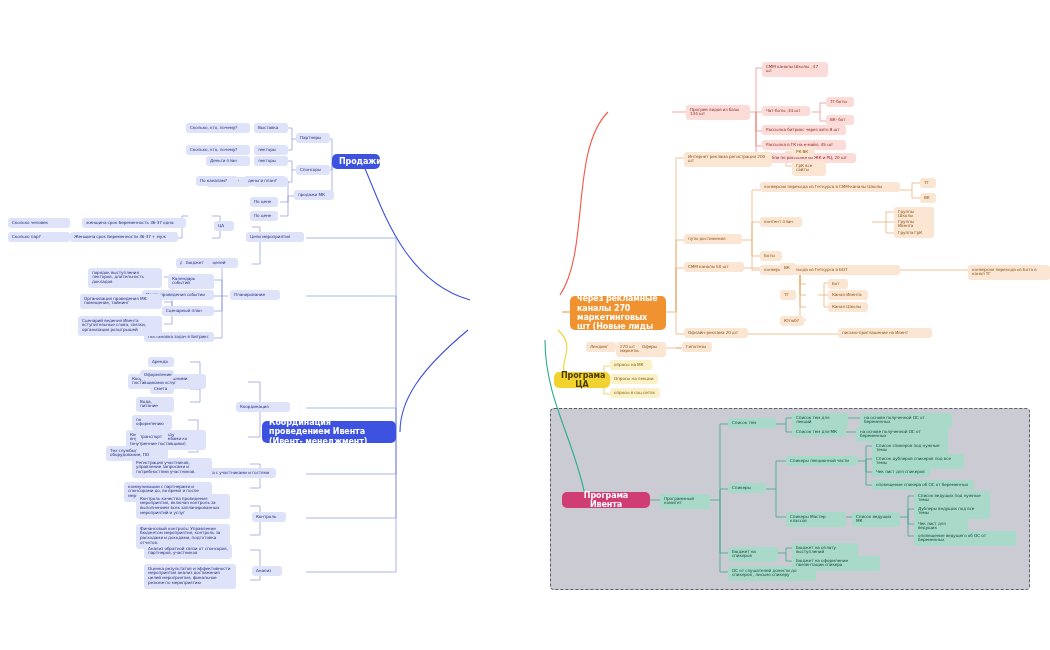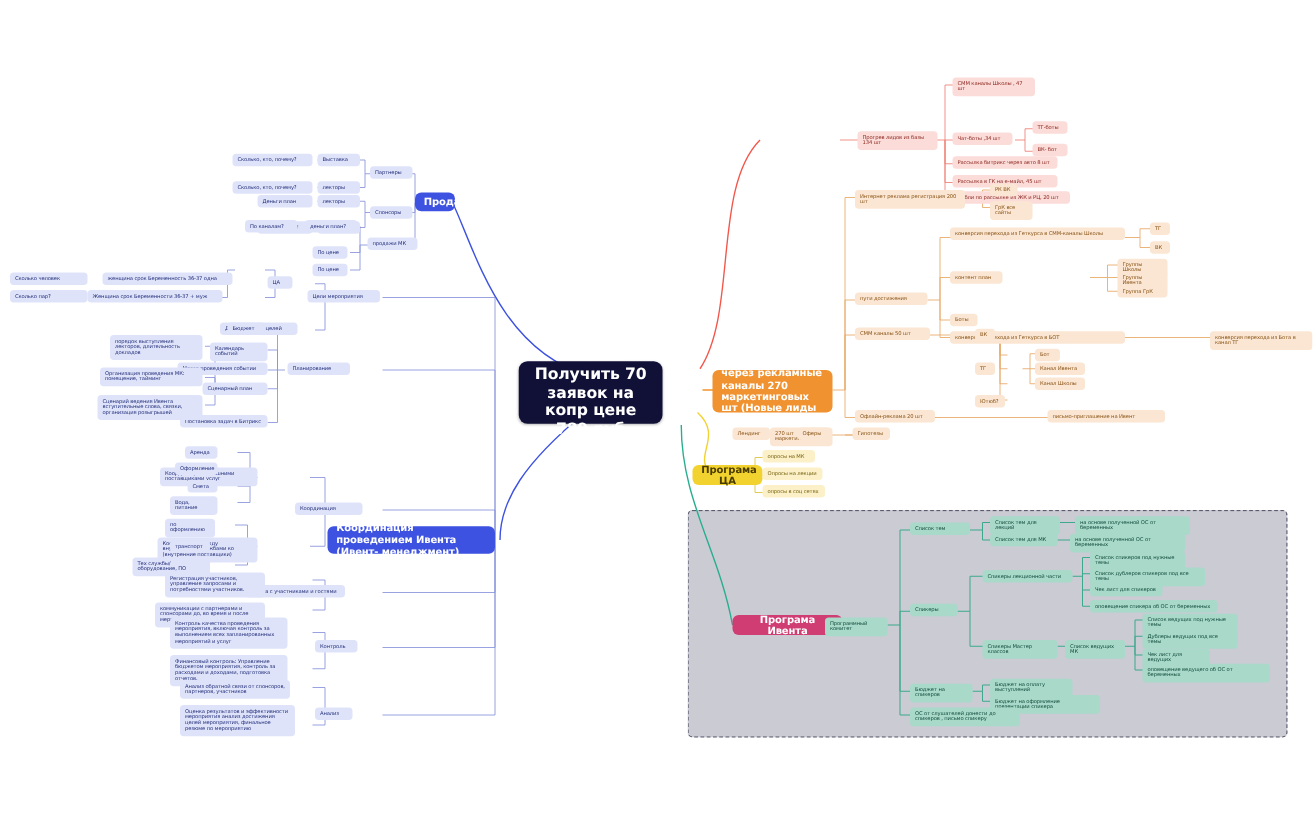--- a/index.html
+++ b/index.html
@@ -162,23 +162,20 @@
       <path d="M198 437 L 198 452 L 188 452"></path>
       <path d="M268 474 L 260 474 L 260 464 L 250 464"></path>
       <path d="M260 474 L 260 488 L 250 488"></path>
       <path d="M268 518 L 260 518 L 260 506 L 250 506"></path>
       <path d="M260 518 L 260 535 L 250 535"></path>
       <path d="M268 572 L 260 572 L 260 550 L 250 550"></path>
       <path d="M260 572 L 260 580 L 250 580"></path>
     </g>
   </svg>
 
-  <div class="node root" style="left:415px;top:289px;width:115px;height:50px;">
-    <span>Ивент: Получить 70 заявок  на копр цене 789 руб</span>
-  </div>
 
   <div class="node sub red-s" style="left:686px;top:105px;width:64px;">
     <span>Прогрев лидов из базы 134 шт</span>
     </div>
   <div class="node sub red-s" style="left:762px;top:62px;width:66px;">
     <span>СММ каналы Школы , 47 шт</span>
     </div>
   <div class="node sub red-s" style="left:762px;top:106px;width:48px;">
     <span>Чат-боты ,34 шт</span>
     </div>
@@ -289,21 +286,21 @@
   <div class="node sub yel-s" style="left:610px;top:360px;width:42px;">
     <span>опросы на МК</span>
     </div>
   <div class="node sub yel-s" style="left:610px;top:374px;width:48px;">
     <span>Опросы на лекции</span>
     </div>
   <div class="node sub yel-s" style="left:610px;top:388px;width:50px;">
     <span>опросы в соц сетях</span>
     </div>
 
-  <div class="node l1 grn-l1" style="left:562px;top:492px;width:88px;height:16px;justify-content:center;margin-left:24px;">
+  <div class="node l1 grn-l1" style="left:562px;top:492px;width:88px;height:16px;justify-content:center;">
     <span style="text-align:center;">Програма Ивента</span>
   </div>
   <div class="node sub grn-s" style="left:660px;top:494px;width:50px;">
     <span>Программный комитет</span>
     </div>
   <div class="node sub grn-s" style="left:728px;top:418px;width:48px;">
     <span>Список тем</span>
     </div>
   <div class="node sub grn-s" style="left:792px;top:413px;width:56px;">
     <span>Список тем для лекций</span>
@@ -359,21 +356,21 @@
   <div class="node sub grn-s" style="left:792px;top:543px;width:66px;">
     <span>Бюджет на оплату выступлений</span>
     </div>
   <div class="node sub grn-s" style="left:792px;top:556px;width:88px;">
     <span>Бюджет на оформление презентации спикера</span>
     </div>
   <div class="node sub grn-s" style="left:728px;top:566px;width:88px;">
     <span>ОС от слушателей донести до спикеров , письмо спикеру</span>
     </div>
 
-  <div class="node l1 blu-l1" style="left:332px;top:154px;width:32px;height:15px;justify-content:center;">
+  <div class="node l1 blu-l1" style="left:332px;top:154px;width:48px;height:15px;justify-content:center;">
     <span style="text-align:center;">Продажи</span>
   </div>
   <div class="node sub blu-s" style="left:296px;top:133px;width:34px;">
     <span>Партнеры</span>
     </div>
   <div class="node sub blu-s" style="left:254px;top:123px;width:34px;">
     <span>Выставка</span>
     </div>
   <div class="node sub blu-s" style="left:254px;top:145px;width:34px;">
     <span>лекторы</span>

